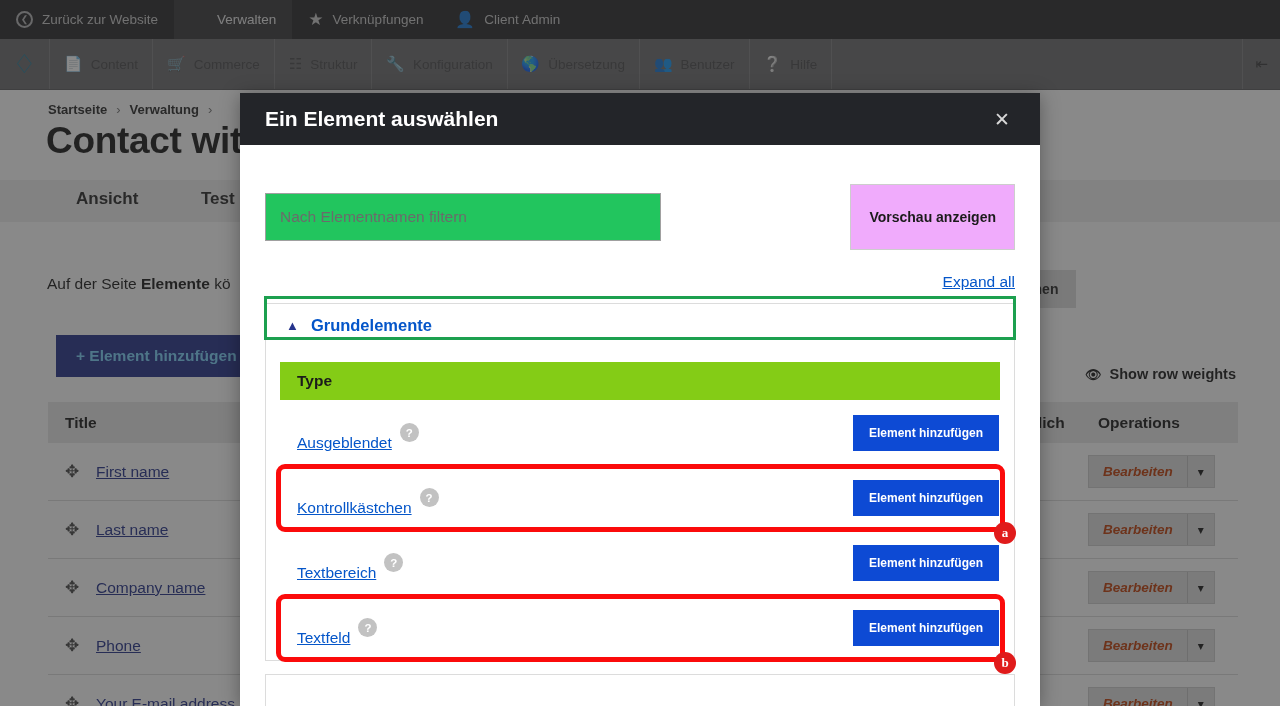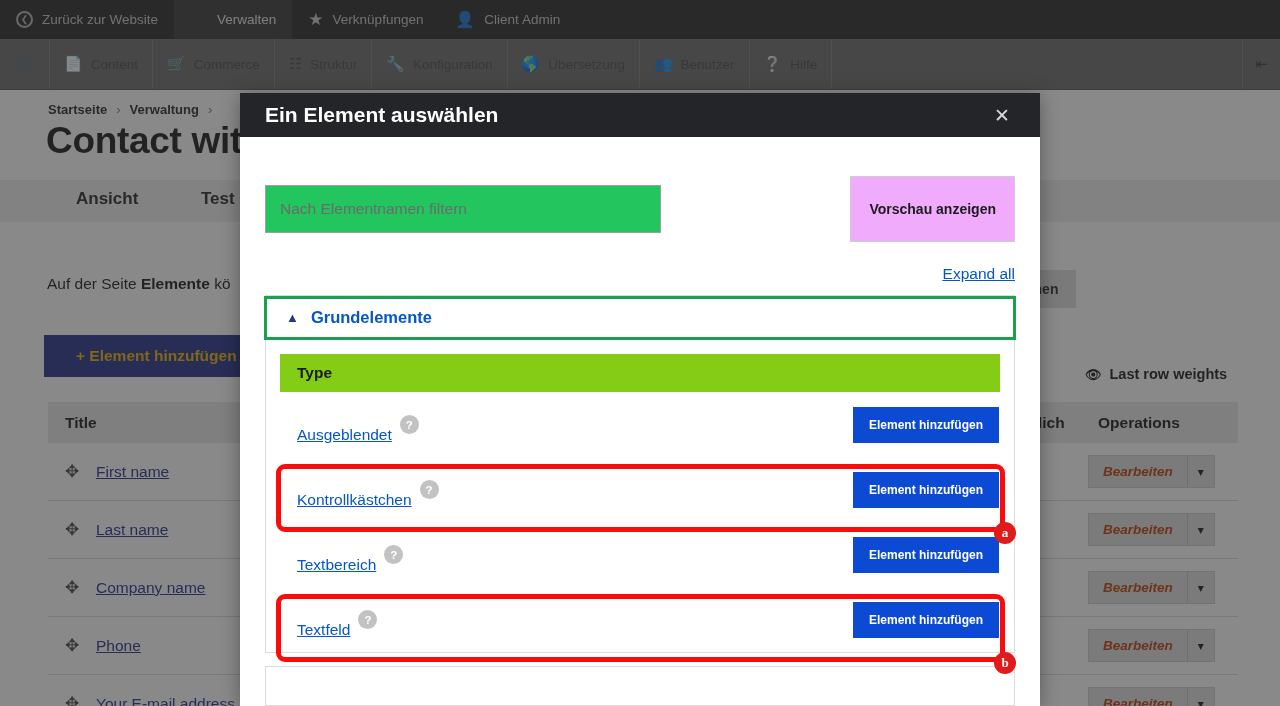--- a/index.html
+++ b/index.html
@@ -93,24 +93,24 @@
   #tab0 { left: 76px; }
   #tab1 { left: 201px; }
 
   .intro-text {
     position: absolute; top: 185px; left: 47px;
     font-size: 15.5px; color: #1b1b1b;
   }
   .intro-text b { font-weight: bold; }
 
   .btn-add-el {
-    position: absolute; top: 245px; left: 44px;
+    position: absolute; top: 245px; left: 56px;
     background: #26348c;
-    color: #eab308; font-size: 15.5px; font-weight: bold;
-    padding: 12px 32px;
+    color: #7dd3fc; font-size: 15.5px; font-weight: bold;
+    padding: 12px 20px;
     border: none;
   }
   .btn-preview-bg {
     position: absolute; top: 180px; left: 1000px;
     background: #dedede; color: #2b2b2b; font-size: 14px; font-weight: bold;
     padding: 11px 18px; border: none;
   }
   .show-weights {
     position: absolute; top: 276px; left: 1085px;
     font-size: 14.5px; font-weight: bold; color: #1b1b1b;
@@ -156,21 +156,21 @@
   
   .modal {
     position: absolute; left: 240px; top: 93px;
     width: 800px; height: 613px;
     background: #ffffff;
     z-index: 10;
     box-shadow: 0 3px 18px rgba(0,0,0,0.35);
     overflow: hidden;
   }
   .modal-header {
-    height: 44px; background: #232529;
+    height: 52px; background: #232529;
     display: flex; align-items: center; justify-content: space-between;
     padding: 0 24px 0 25px;
   }
   .modal-title { color: #ffffff; font-size: 21px; font-weight: bold; }
   .modal-close { color: #d8d8d8; font-size: 19px; line-height: 1; cursor: pointer; padding: 4px 6px; }
 
   .modal-body { padding: 0 25px; position: relative; height: 553px; }
 
   .filter-row {
     display: flex; align-items: center; justify-content: space-between;
@@ -358,21 +358,21 @@
 
       <div class="intro-text">
         <span>Auf der Seite </span><b>Elemente</b><span> kö</span>
       </div>
 
       <button class="btn-add-el">+ Element hinzufügen</button>
       <button class="btn-preview-bg">sehen</button>
 
       <div class="show-weights">
         <span class="eye">👁</span>
-        <span>Last row weights</span>
+        <span>Show row weights</span>
       </div>
 
       <div class="bg-table">
         <div class="bg-thead">
           <div class="th-title">Title</div>
           <div class="th-req">lich</div>
           <div class="th-ops">Operations</div>
         </div>
 
         <div class="bg-row">

